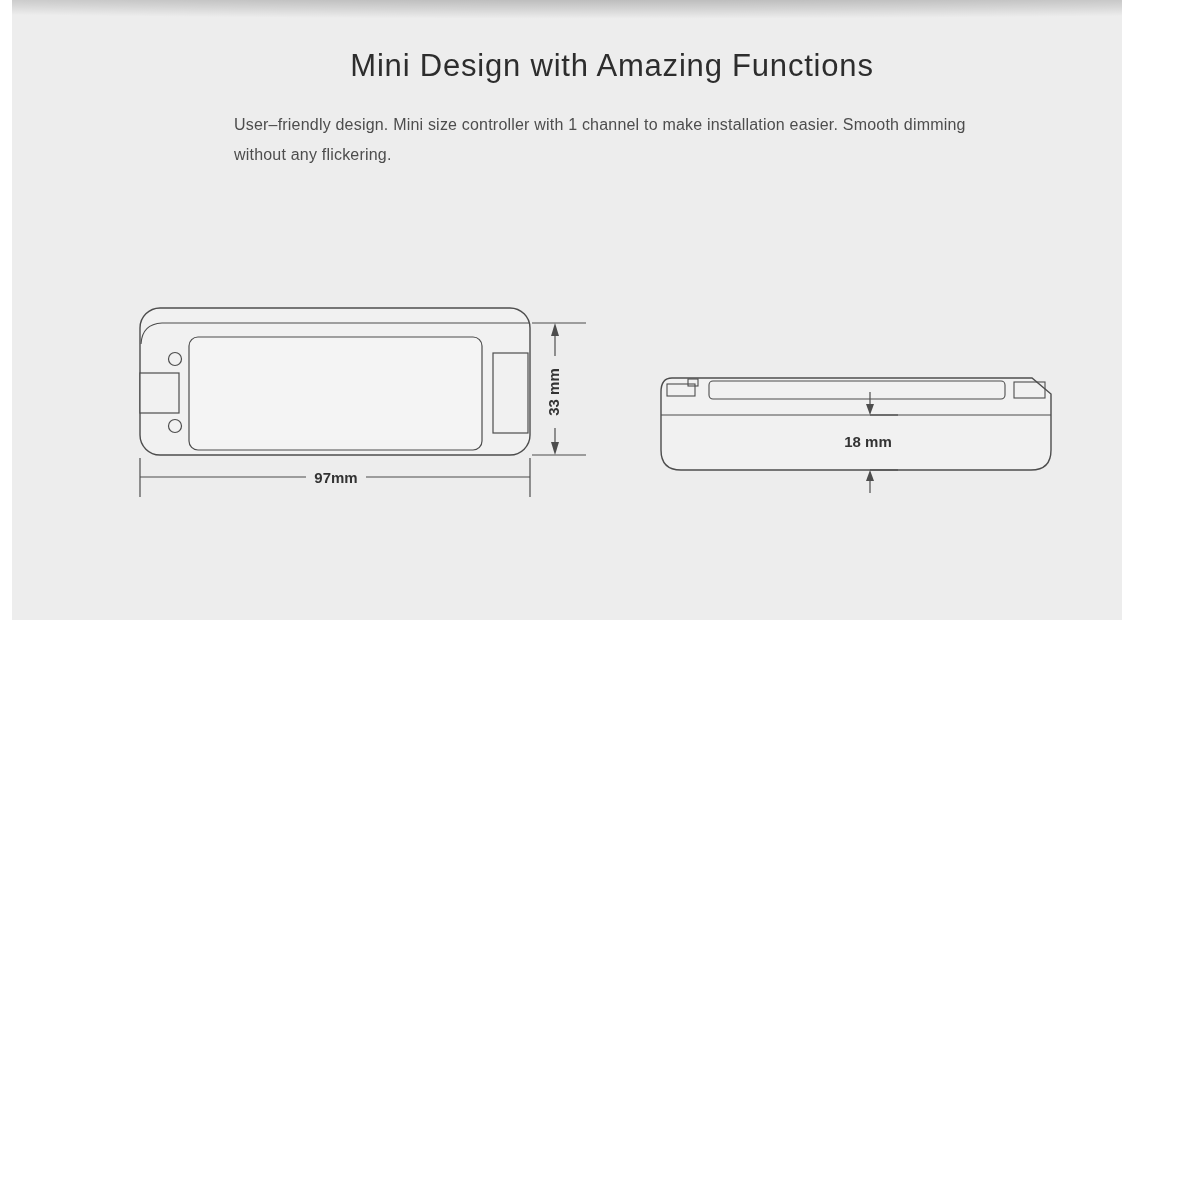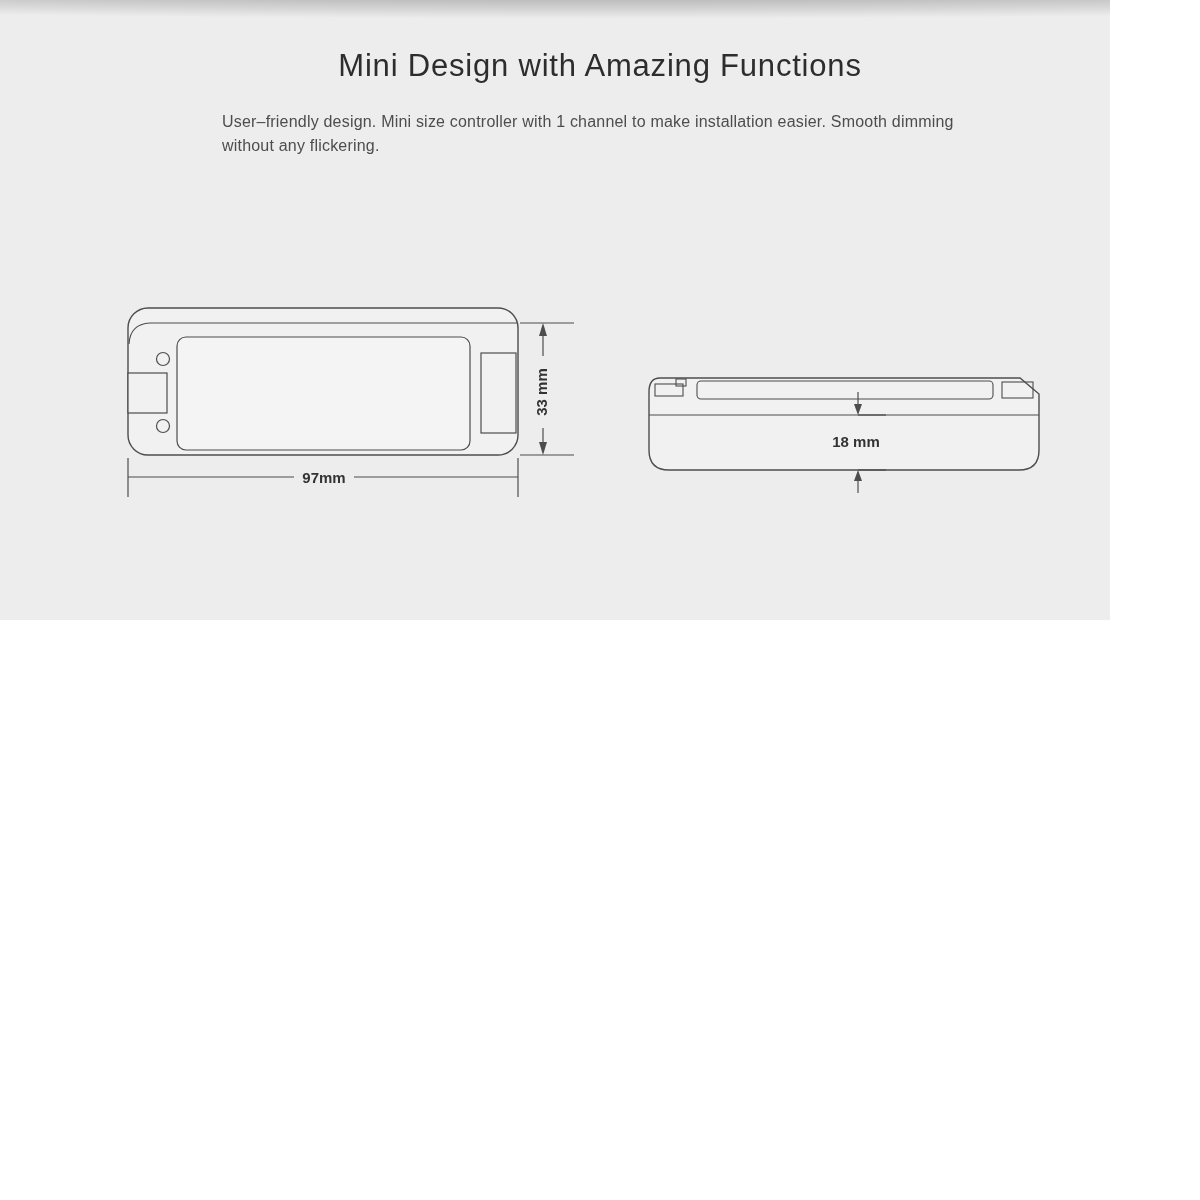--- a/index.html
+++ b/index.html
@@ -1,25 +1,25 @@
 <!DOCTYPE html>
 <html><head>
 <meta charset="utf-8">
 <style>
   html,body{margin:0;padding:0;background:#fff;}
   #page{position:relative;width:1110px;height:1200px;overflow:hidden;
-        font-family:"Liberation Sans",sans-serif;background:#fff;}
+        font-family:"Liberation Sans",sans-serif;background:#fff;margin-left:12px;}
   
   .sec1{position:absolute;left:0;top:0;width:1200px;height:620px;background:#ededed;}
   .top-shadow{position:absolute;left:0;top:0;width:1200px;height:30px;
       background:radial-gradient(ellipse 150% 170% at 50% -70%, rgba(0,0,0,.42), rgba(0,0,0,.10) 60%, rgba(0,0,0,0) 78%);}
   .h-title{position:absolute;left:0;width:1200px;text-align:center;
       color:#2d2d2d;font-weight:300;letter-spacing:.8px;}
   .h1{top:48px;font-size:31px;}
-  .para{position:absolute;color:#4d4d4d;font-size:16px;line-height:24px;letter-spacing:.2px;}
+  .para{position:absolute;color:#4d4d4d;font-size:16px;line-height:30px;letter-spacing:.2px;}
   .p1{left:222px;top:110px;width:758px;}
   
   .sec2{position:absolute;left:0;top:620px;width:1200px;height:580px;background:#ffffff;}
   svg{position:absolute;left:0;display:block;}
   svg text{font-family:"DejaVu Sans","Liberation Sans",sans-serif;}
   .dimtxt{font-family:"Liberation Sans",sans-serif;font-weight:bold;font-size:15px;fill:#333;}
 </style>
 </head>
 <body>
 

